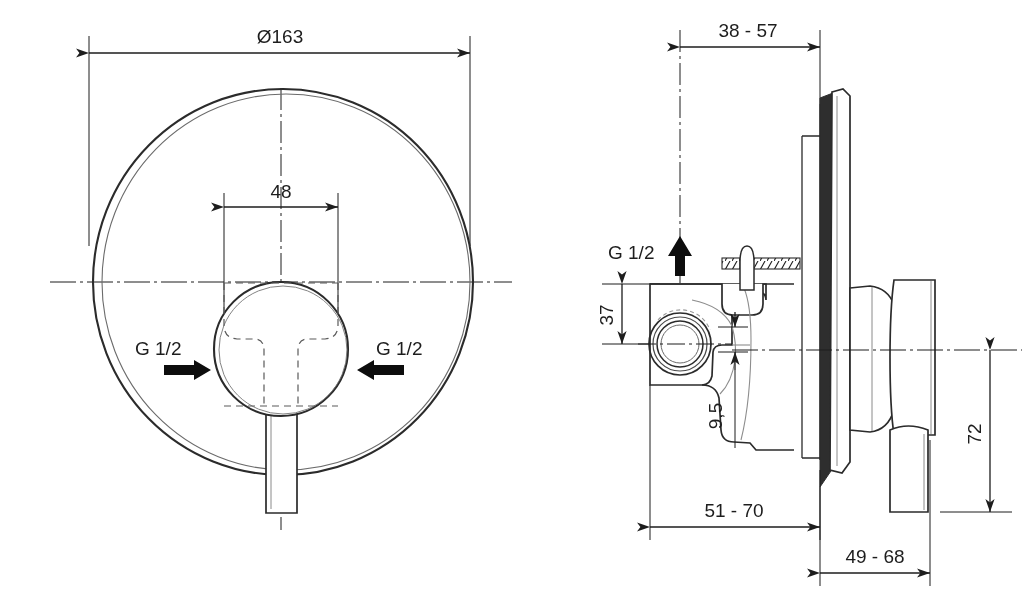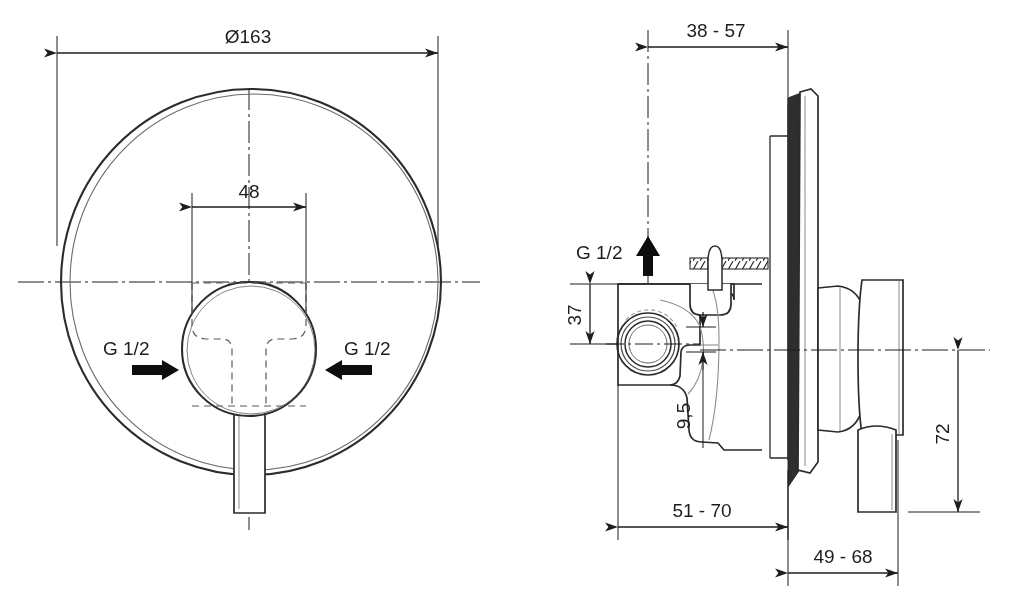--- a/index.html
+++ b/index.html
@@ -1,21 +1,21 @@
 <!DOCTYPE html>
 <html><head>
 <meta charset="utf-8">
 <style>
   html,body{margin:0;padding:0;background:#ffffff;}
   body{
     width:1024px;height:609px;overflow:hidden;
     font-family:"Liberation Sans",sans-serif;
     color:#1a1a1a;
   }
-  #sheet{position:relative;width:820px;height:609px;background:#fff;}
+  #sheet{position:relative;width:820px;height:609px;background:#fff;padding-left:32px;}
   svg{display:block;}
   .lbl{
     font-family:"Liberation Sans",sans-serif;
     font-size:19px;
     fill:#1d1d1d;
   }
 </style>
 </head>
 <body>
 

